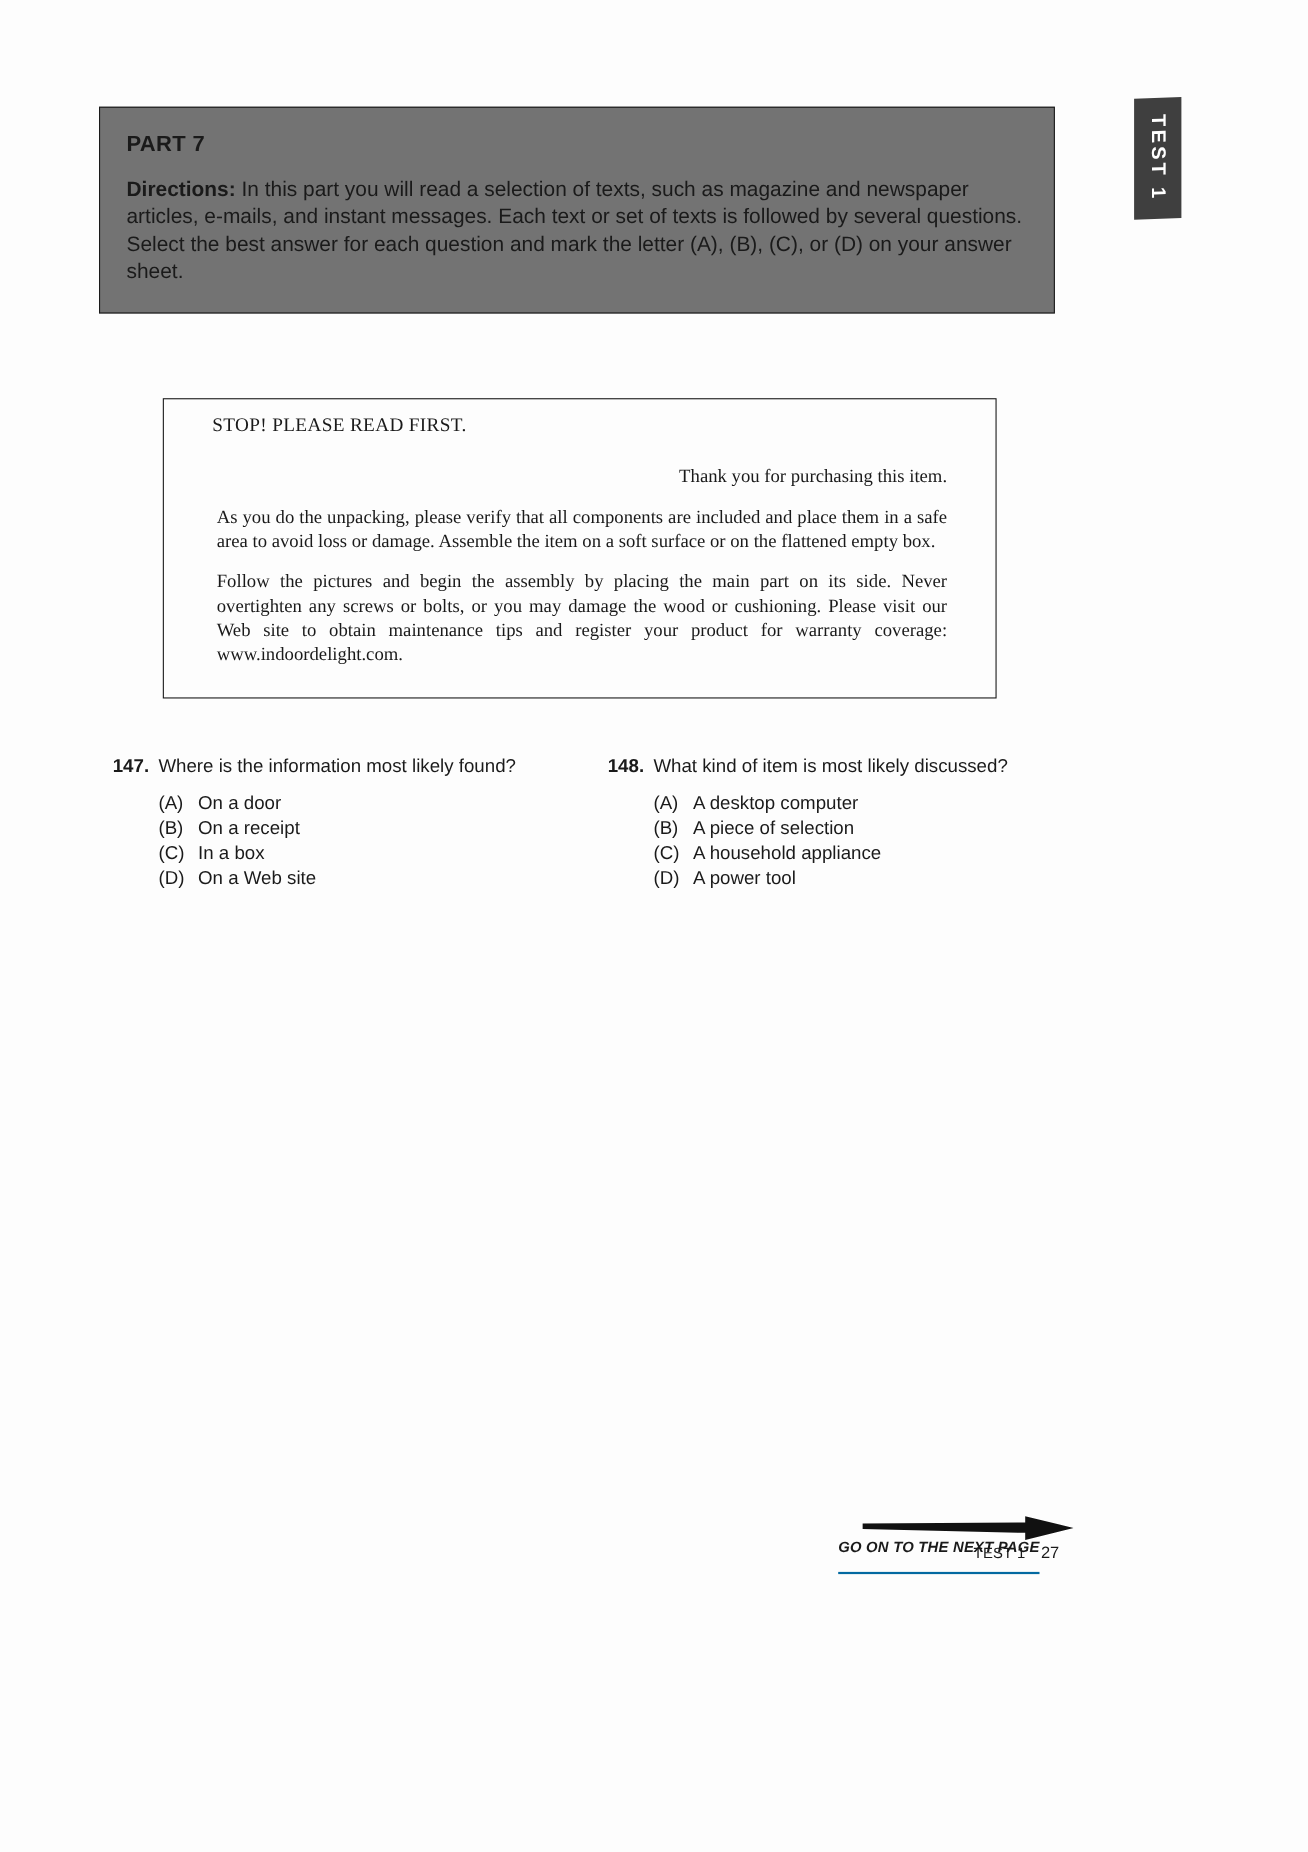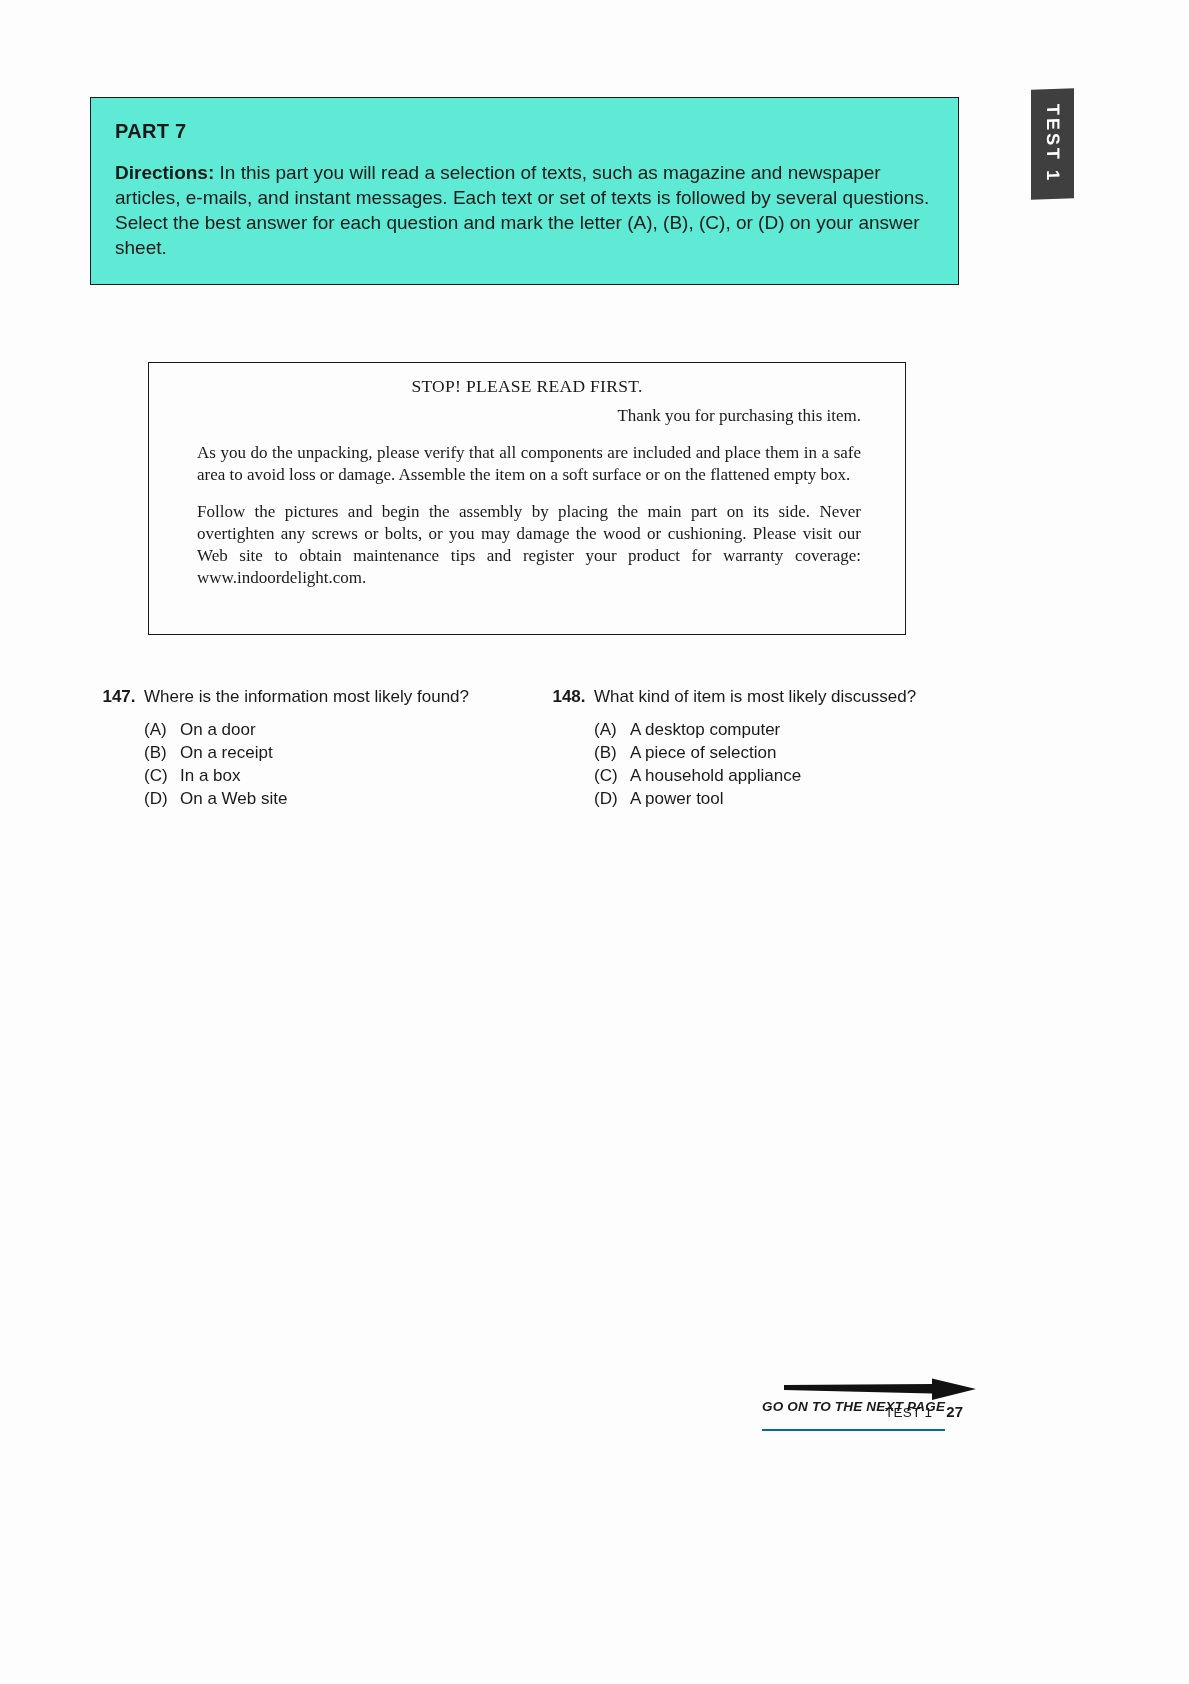--- a/index.html
+++ b/index.html
@@ -25,21 +25,21 @@
     writing-mode:vertical-rl;
     color:#ffffff; font-weight:bold; font-size:18px;
     letter-spacing:3px; white-space:nowrap;
   }
 
   
   .part-box {
     position:absolute; left:90px; top:97px; width:869px;
     border:1.5px solid #1a1a1a;
     padding:22px 24px 24px 24px;
-    background:#5eead4;
+    background:#737373;
   }
   .part-title { font-size:20px; font-weight:bold; letter-spacing:0.3px; }
   .directions { margin-top:17px; font-size:19px; line-height:25px; }
   .dir-label { font-weight:bold; }
 
   
   .questions-intro {
     position:absolute; left:94px; top:322px;
     font-size:17px;
   }
@@ -47,23 +47,23 @@
   
   .passage-box {
     position:absolute; left:148px; top:362px;
     width:758px; height:273px;
     border:1.5px solid #1a1a1a;
     padding:13px 44px 0 48px;
     font-family:"Liberation Serif", serif;
     background:#fdfdfd;
   }
   .passage-title {
-    text-align:center; font-weight:normal;
+    font-weight:normal;
     font-size:17.5px; letter-spacing:0.3px;
-    margin-bottom:8px; margin-left:-4px;
+    margin-bottom:25px; margin-left:-4px;
   }
   .passage-para { font-size:17px; line-height:22px; margin-bottom:15px;text-align:right; }
   .just { text-align:justify; }
 
   
   .questions-row {
     position:absolute; left:94px; top:686px; width:900px;
     display:flex;
   }
   .question { width:457px; }
@@ -84,21 +84,21 @@
     margin-top:39px;
   }
   .go-arrow { position:absolute; left:22px; top:17px; }
 
   
   .page-footer {
     position:absolute; left:0; top:1403px; width:963px;
     text-align:right;
   }
   .footer-test { font-size:13.5px; letter-spacing:0.3px; }
-  .footer-page { font-size:15px; font-weight:bold; margin-left:14px; }
+  .footer-page { font-size:15px; font-weight:normal; margin-left:14px; }
 </style>
 </head>
 <body>
 
 <div class="page">
 
   <div class="test-tab">
     <span class="test-tab-text">TEST 1</span>
   </div>
 

